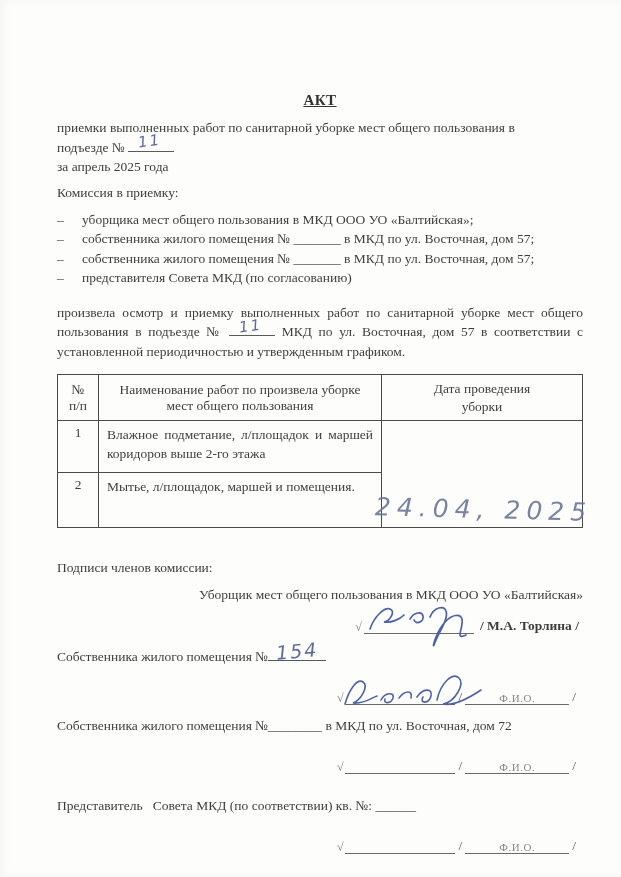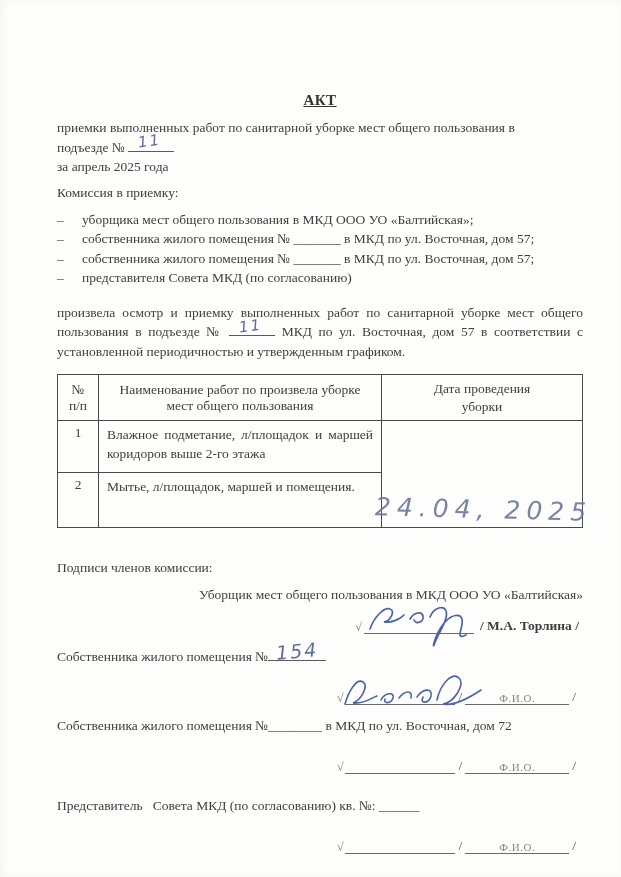--- a/index.html
+++ b/index.html
@@ -178,21 +178,21 @@
     <div class="sig-row sig-row-c">
       <span class="check">√</span>
       <span class="sig-blank sb-1"></span>
       <span class="slash">/</span>
       <span class="sig-blank sb-2">
         <span class="fio">Ф.И.О.</span>
       </span>
       <span class="slash">/</span>
     </div>
 
-    <p class="rep-line">Представитель   Совета МКД (по согласованию) кв. №: ______</p>
+    <p class="rep-line">Представитель   Совета МКД (по соответствии) кв. №: ______</p>
 
     <div class="sig-row sig-row-d">
       <span class="check">√</span>
       <span class="sig-blank sb-1"></span>
       <span class="slash">/</span>
       <span class="sig-blank sb-2">
         <span class="fio">Ф.И.О.</span>
       </span>
       <span class="slash">/</span>
     </div>

